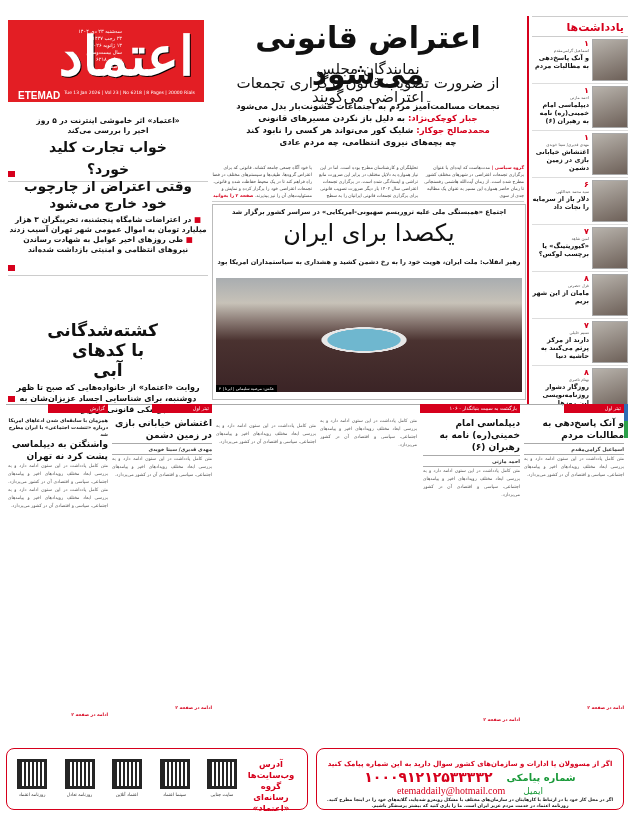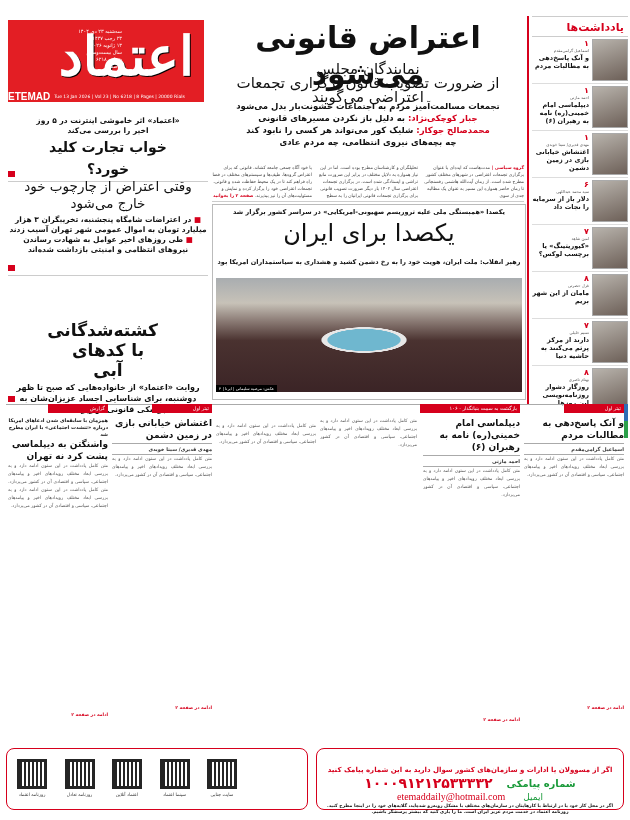--- a/index.html
+++ b/index.html
@@ -4,21 +4,21 @@
 <style>
 *{box-sizing:border-box;margin:0;padding:0}
 body{width:630px;height:820px;background:#fff;font-family:"DejaVu Sans",sans-serif;position:relative;overflow:hidden;color:#111}
 .abs{position:absolute}
 .rtl{direction:rtl;text-align:right}
 .center{text-align:center}
 
 #logo{left:8px;top:20px;width:196px;height:82px;background:#e31e24}
 #logo .mark{position:absolute;right:10px;top:4px;font-family:"DejaVu Serif",serif;font-size:54px;font-weight:bold;color:#fff;direction:rtl;line-height:64px;text-shadow:1px 1px 0 #000;letter-spacing:-2px}
 #logo .dates{position:absolute;left:58px;top:8px;font-size:5px;line-height:7px;color:#fff;direction:rtl;text-align:right;width:56px}
-#logo .bar{position:absolute;left:0;bottom:0;width:100%;height:12px;display:flex;align-items:center;gap:4px;padding-left:0}
+#logo .bar{position:absolute;left:0;bottom:0;width:100%;height:12px;display:flex;gap:4px;padding-left:10px}
 #logo .bar .en{color:#fff;font-weight:bold;font-size:10px;font-family:"Liberation Sans Narrow","Liberation Sans",sans-serif}
 #logo .bar .info{color:#fff;font-size:4.5px}
 
 #headline{left:212px;top:20px;width:312px;font-size:30px;font-weight:bold;line-height:36px}
 .sub{font-weight:normal;font-size:15px;line-height:14px}
 .hl-red{color:#d6001c}
 .sub-block{left:212px;width:312px}
 .body-txt{font-size:4.5px;line-height:7px;color:#444}
 
 #redrule{left:527px;top:16px;width:2px;height:388px;background:#d6001c}
@@ -83,34 +83,34 @@
   <div><span class="hl-red">محمدصالح جوکار:</span> <span>شلیک کور می‌تواند هر کسی را نابود کند</span></div>
   <div>چه بچه‌های نیروی انتظامی، چه مردم عادی</div>
 </div>
 <div class="abs" style="left:212px;top:164px;width:312px;height:38px;display:flex;flex-direction:row-reverse;gap:6px;border-bottom:1px solid #ccc">
   <div class="rtl body-txt" style="flex:1"><span class="hl-red" style="font-weight:bold">گروه سیاسی |</span> <span>مدت‌هاست که ایده‌ای با عنوان برگزاری تجمعات اعتراضی در شهرهای مختلف کشور مطرح شده است. از زمان آیت‌الله هاشمی رفسنجانی تا زمان حاضر همواره این مسیر به عنوان یک مطالبه جدی از سوی</span></div>
   <div class="rtl body-txt" style="flex:1">تحلیلگران و کارشناسان مطرح بوده است. اما در این نیاز همواره به دلایل مختلف در برابر این ضرورت مانع تراشی و ایستادگی شده است. در برگزاری تجمعات اعتراضی سال ۱۴۰۲ بار دیگر ضرورت تصویب قانونی برای برگزاری تجمعات قانونی ایرانیان را به سطح</div>
   <div class="rtl body-txt" style="flex:1"><span>با خود آگاه جمعی جامعه کشاند. قانونی که برای اعتراض گروه‌ها، طیف‌ها و سیستم‌های مختلف در فضا راه فراهم کند تا در یک محیط حفاظت شده و قانونی، تجمعات اعتراضی خود را برگزار کرده و نمایش و مسئولیت‌های آن را نیز بپذیرند.</span> <span class="cont">صفحه ۲ را بخوانید</span></div>
 </div>
 
 <div class="abs" style="left:212px;top:204px;width:314px;height:196px;border:1px solid #bbb"></div>
-<div class="abs rtl center" style="left:216px;top:208px;width:306px;font-size:6.5px;font-weight:bold">یکصدا «همبستگی ملی علیه تروریسم صهیونی-امریکایی» در سراسر کشور برگزار شد</div>
+<div class="abs rtl center" style="left:216px;top:208px;width:306px;font-size:6.5px;font-weight:bold">اجتماع «همبستگی ملی علیه تروریسم صهیونی-امریکایی» در سراسر کشور برگزار شد</div>
 <div class="abs rtl center" style="left:216px;top:218px;width:306px;font-size:24px;font-weight:normal;line-height:30px">یکصدا برای ایران</div>
 <div class="abs rtl center" style="left:216px;top:258px;width:306px;font-size:6.5px;font-weight:bold">رهبر انقلاب: ملت ایران، هویت خود را به رخ دشمن کشید و هشداری به سیاستمداران امریکا بود</div>
 <div id="photo" class="abs">
   <div class="cap">۲ | عکس: مرضیه سلیمانی | ایرنا</div>
 </div>
 
 <div class="abs lstory rtl center" style="top:116px;height:66px">
   <div style="font-size:7.5px;font-weight:bold;line-height:10px;padding:0 22px">«اعتماد» اثر خاموشی اینترنت در ۵ روز اخیر را بررسی می‌کند</div>
   <div style="font-size:14px;font-weight:bold;line-height:22px;padding:0 30px">خواب تجارت کلید خورد؟</div>
   <span class="pg abs" style="left:0;bottom:4px"></span>
 </div>
 <div class="abs lstory rtl center" style="top:178px;height:98px">
-  <div style="font-size:13.5px;font-weight:normal;line-height:17px;padding:0 16px">وقتی اعتراض از چارچوب خود خارج می‌شود</div>
+  <div style="font-size:13.5px;font-weight:bold;line-height:17px;padding:0 16px">وقتی اعتراض از چارچوب خود خارج می‌شود</div>
   <div style="font-size:7.5px;font-weight:bold;line-height:10px;margin-top:3px"><span class="hl-red">■</span> <span>در اعتراضات شامگاه پنجشنبه، تخریبگران ۳ هزار میلیارد تومان به اموال عمومی شهر تهران آسیب زدند</span></div>
   <div style="font-size:7.5px;font-weight:bold;line-height:10px;padding:0 14px"><span class="hl-red">■</span> <span>طی روزهای اخیر عوامل به شهادت رساندن نیروهای انتظامی و امنیتی بازداشت شده‌اند</span></div>
   <span class="pg abs" style="left:0;bottom:4px"></span>
 </div>
 <div class="abs lstory rtl center" style="top:320px;height:80px;border-bottom:none">
   <div style="font-size:17px;font-weight:bold;line-height:20px;padding:0 50px">کشته‌شدگانی با کدهای آبی</div>
   <div style="font-size:8px;font-weight:bold;line-height:11px;margin-top:2px;padding:0 4px">روایت «اعتماد» از خانواده‌هایی که صبح تا ظهر دوشنبه، برای شناسایی اجساد عزیزان‌شان به پزشکی قانونی کهریزک آمدند</div>
   <span class="pg abs" style="left:0;bottom:-2px"></span>
 </div>
 
@@ -223,20 +223,21 @@
 
 <div class="abs btcol" style="left:524px;width:100px">
   <div class="kicker" style="margin-left:40px">تیتر اول</div>
   <div class="btitle" style="margin-top:4px">و آنک پاسخ‌دهی به مطالبات مردم</div>
   <div class="bauthor">اسماعیل گرامی‌مقدم</div>
   <div class="ptxt" style="height:250px;overflow:hidden"><span>متن کامل یادداشت در این ستون ادامه دارد و به بررسی ابعاد مختلف رویدادهای اخیر و پیامدهای اجتماعی، سیاسی و اقتصادی آن در کشور می‌پردازد.</span></div>
   <div class="cont rtl">ادامه در صفحه ۲</div>
 </div>
 
 <div id="qrbox" class="abs">
+  <div style="position:absolute;right:8px;top:10px;width:56px;color:#d6001c;font-weight:bold;font-size:8.5px;line-height:11px" class="rtl center">آدرس وب‌سایت‌ها گروه رسانه‌ای «اعتماد»</div>
   <div style="position:absolute;left:10px;top:10px;right:70px;display:flex;flex-direction:row-reverse;justify-content:space-between">
     <div class="qrcell">
         <div class="qr"></div>
         <div class="qrlbl">سایت جنابی</div>
       </div>
     <div class="qrcell">
         <div class="qr"></div>
         <div class="qrlbl">سینما اعتماد</div>
       </div>
     <div class="qrcell">
@@ -248,21 +249,21 @@
         <div class="qrlbl">روزنامه تعادل</div>
       </div>
     <div class="qrcell">
         <div class="qr"></div>
         <div class="qrlbl">روزنامه اعتماد</div>
       </div>
   </div>
 </div>
 
 <div id="smsbox" class="abs">
-  <div class="rtl center" style="color:#d6001c;font-weight:bold;font-size:7px;margin-top:17px">اگر از مسوولان یا ادارات و سازمان‌های کشور سوال دارید به این شماره پیامک کنید</div>
+  <div class="rtl center" style="color:#d6001c;font-weight:bold;font-size:7px;margin-top:11px">اگر از مسوولان یا ادارات و سازمان‌های کشور سوال دارید به این شماره پیامک کنید</div>
   <div style="display:flex;flex-direction:row-reverse;align-items:center;justify-content:center;gap:14px;margin-top:1px">
     <span style="color:#1a9a3a;font-weight:bold;font-size:10px">شماره پیامکی</span>
     <span style="color:#d6001c;font-weight:bold;font-size:14px">۱۰۰۰۹۱۲۱۲۵۳۳۳۳۲</span>
   </div>
   <div style="display:flex;flex-direction:row-reverse;align-items:center;justify-content:center;gap:18px">
     <span style="color:#1a9a3a;font-weight:normal;font-size:9px">ایمیل</span>
     <span style="color:#d6001c;font-family:'Liberation Serif',serif;font-size:10px">etemaddaily@hotmail.com</span>
   </div>
   <div class="rtl center" style="font-size:4.5px;font-weight:bold;line-height:6px;padding:1px 6px">اگر در محل کار خود یا در ارتباط با کارهایتان در سازمان‌های مختلف با مشکل روبه‌رو شده‌اید، گلایه‌های خود را در اینجا مطرح کنید. روزنامه اعتماد در خدمت مردم عزیز ایران است. ما را یاری کنید که بیشتر پرسشگر باشیم.</div>
 </div>

